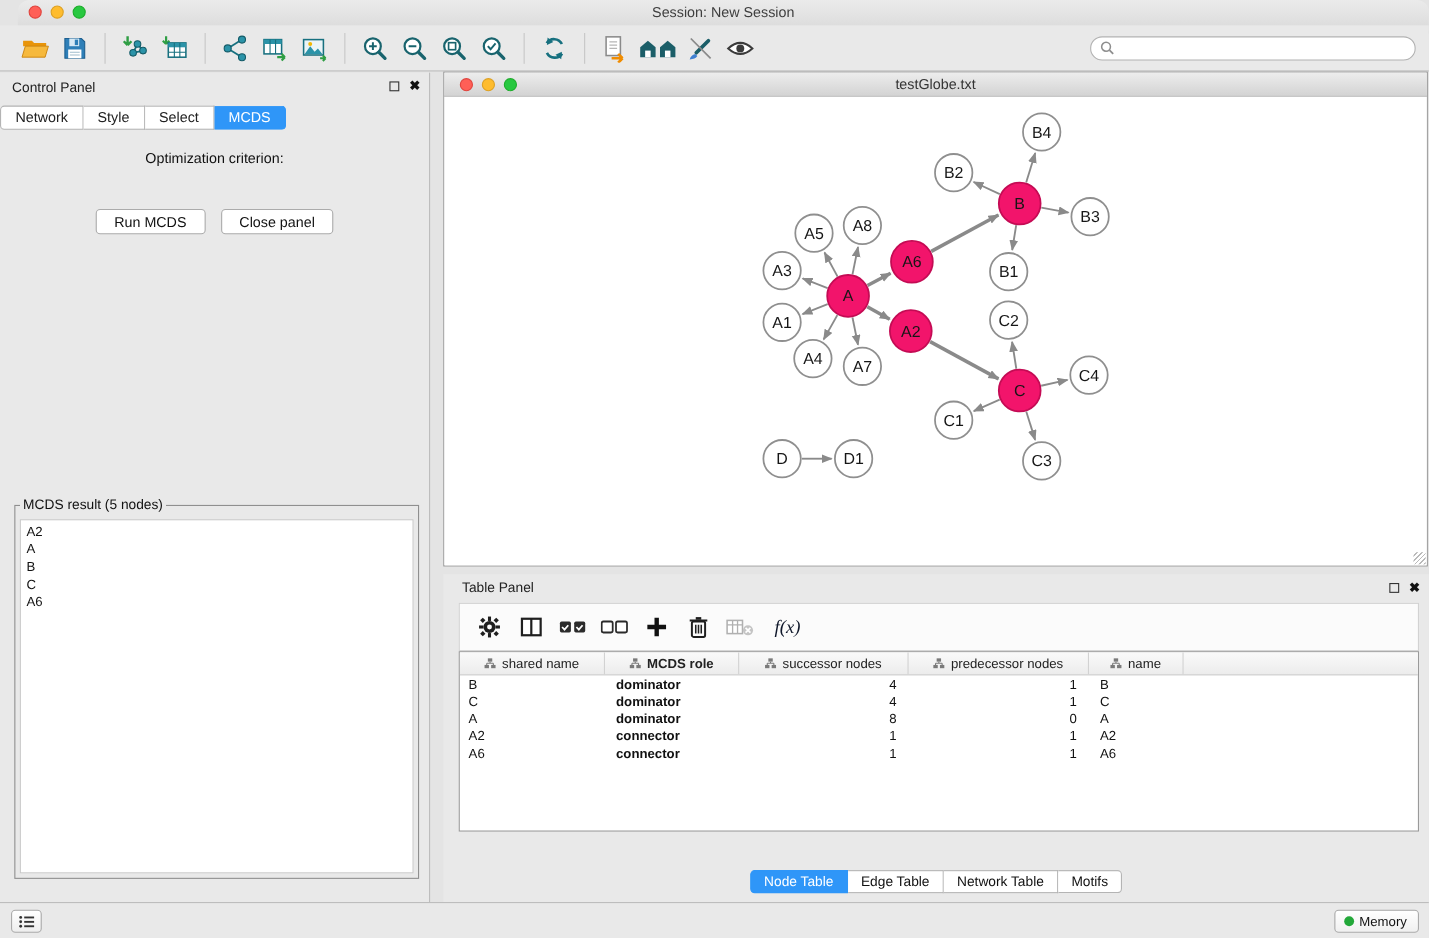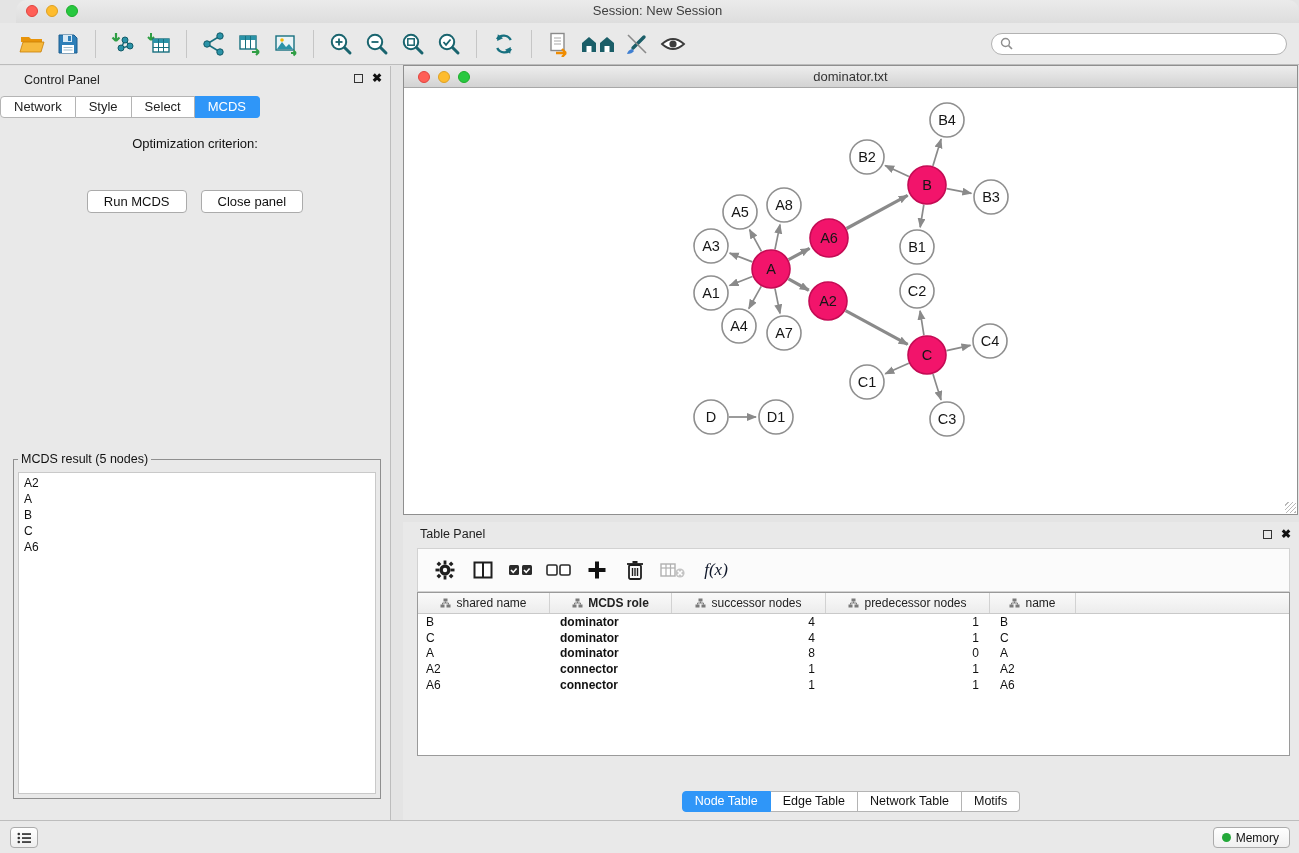--- a/index.html
+++ b/index.html
@@ -25,21 +25,21 @@
   .tb-sep { width:1px; height:28px; background:#c6c6c6; margin:0 9px; }
   .searchbox { margin-left:auto; width:296px; height:22px; background:#fff; border:1px solid #b2b2b2;
     border-radius:12px; display:flex; align-items:center; padding:0 8px; gap:5px; }
   .searchbox input { border:none; outline:none; flex:1; font-size:12px; background:transparent;
     font-family:"Liberation Sans", sans-serif; }
 
   
   .control-panel { position:absolute; top:66px; left:0; width:391px; bottom:33px;
     background:#e9e9e9; border-right:1px solid #bdbdbd; }
   .panel-header { position:relative; height:26px; }
-  .panel-header .ph-title { position:absolute; left:24px; top:7px; font-size:12.5px; color:#222; }
+  .panel-header .ph-title { position:absolute; left:11px; top:7px; font-size:12.5px; color:#222; }
   .ph-icons { position:absolute; right:8px; top:6px; display:flex; gap:9px; align-items:center; }
   .float-box { width:9px; height:9px; border:1.5px solid #333; display:inline-block; }
   .close-x { font-size:12px; font-weight:bold; color:#111; line-height:12px; }
 
   .seg-tabs { position:absolute; top:30px; left:0; right:0; display:flex; justify-content:flex-start; }
   .seg { height:22px; line-height:20px; padding:0 13px; font-size:13px; background:#fff;
     border:1px solid #b4b4b4; border-left:none; color:#222; }
   .seg:first-child { border-left:1px solid #b4b4b4; border-radius:4px 0 0 4px; }
   .seg:last-child { border-radius:0 4px 4px 0; }
   .seg.active { background:#2f96f8; border-color:#2f96f8; color:#fff; }
@@ -307,21 +307,21 @@
     </fieldset>
   </div>
 
   <div class="net-window">
     <div class="nw-titlebar">
       <div class="lights">
         <span class="light red"></span>
         <span class="light yellow"></span>
         <span class="light green"></span>
       </div>
-      <div class="nw-title">dominator.txt</div>
+      <div class="nw-title">testGlobe.txt</div>
     </div>
     <div class="nw-canvas">
       <svg class="graph" width="893" height="426" viewBox="0 0 893 426">
         <defs>
           <marker id="arrowhead" markerUnits="userSpaceOnUse" markerWidth="12" markerHeight="10" refX="9" refY="4" orient="auto">
             <path d="M0,0 L10,4 L0,8 z" fill="#8a8a8a"></path>
           </marker>
         </defs>
         <g id="edge-layer">
             <line x1="348.4304661822948" y1="188.42781352708207" x2="325.5695338177052" y2="197.57218647291793" stroke="#8a8a8a" stroke-width="1.7" marker-end="url(#arrowhead)"></line>

